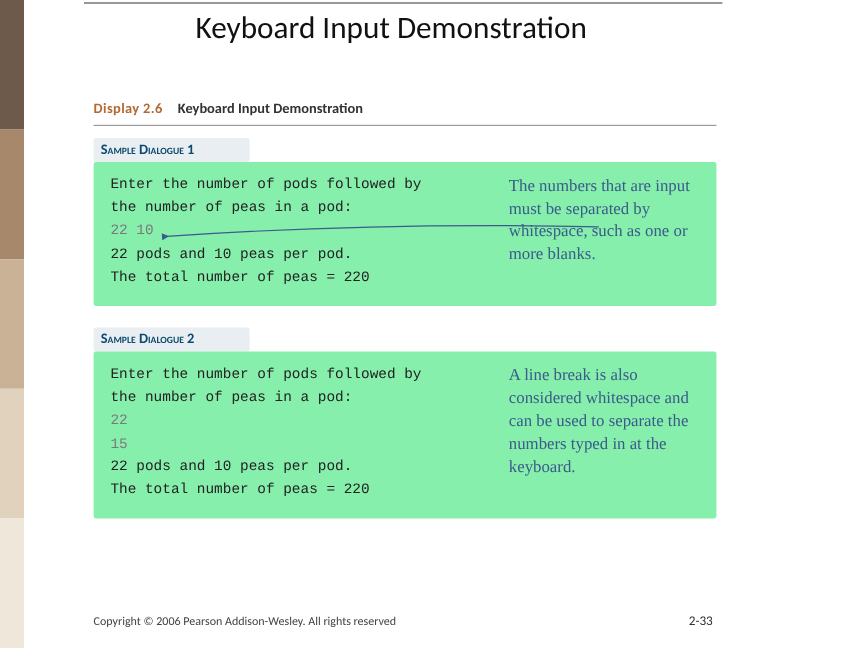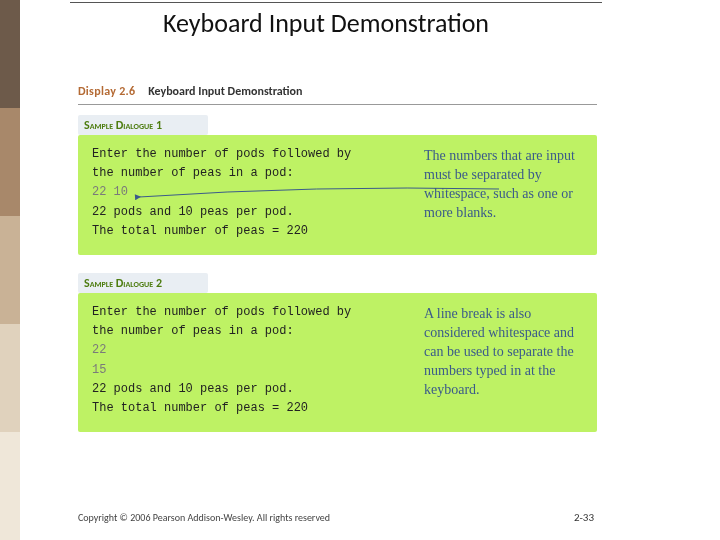--- a/index.html
+++ b/index.html
@@ -10,22 +10,22 @@
   .lb0 { background: #6d5a4a; } .lb1 { background: #a8886a; } .lb2 { background: #c9b296; }
   .lb3 { background: #e0d2bd; } .lb4 { background: #efe7d9; }
   .hr-top { position: absolute; left: 70px; right: 10px; top: 2px; height: 1px; background: #555; }
   .title { position: absolute; left: 70px; right: 30px; top: 8px; text-align: center; font-size: 26px; color: #111; line-height: 1.2; }
   .content { position: absolute; left: 78px; right: 15px; top: 84px; bottom: 50px; }
   .display-hdr { font-size: 12px; margin-bottom: 6px; }
   .display-num { color: #b46a34; font-weight: bold; letter-spacing: 0.3px; text-align: right; }
   .display-ttl { color: #333; font-weight: bold; margin-left: 10px; }
   .hdr-rule { height: 1px; background: #999; margin-bottom: 10px; }
   .sample { margin-bottom: 18px; }
-  .sample-label { background: #e9eef3; color: #4d7c0f; font-variant: small-caps; font-weight: bold; font-size: 12px; padding: 3px 6px; border-radius: 2px; width: 130px; margin-bottom: 0; }
-  .sample-body { background: #bef264; border-radius: 2px; padding: 10px 8px 14px 14px; position: relative; display: flex; }
+  .sample-label { background: #e9eef3; color: #0c4a6e; font-variant: small-caps; font-weight: bold; font-size: 12px; padding: 3px 6px; border-radius: 2px; width: 130px; margin-bottom: 0; }
+  .sample-body { background: #86efac; border-radius: 2px; padding: 10px 8px 14px 14px; position: relative; display: flex; }
   .code { font-family: "Courier New", monospace; font-size: 12px; color: #222; line-height: 1.6; flex: 1; position: relative; }
   .code .grey { color: #7a7a7a; }
   .annot { width: 175px; font-family: "Comic Sans MS", cursive; font-size: 14px; color: #3b5b8a; line-height: 1.35; padding-left: 10px; padding-top: 2px; }
   .arrow { position: absolute; pointer-events: none; }
   .footer-left { position: absolute; left: 78px; bottom: 16px; font-size: 10px; color: #444; }
   .footer-right { position: absolute; right: 18px; bottom: 16px; font-size: 11px; color: #333; }
 </style>
 </head>
 <body>
 

